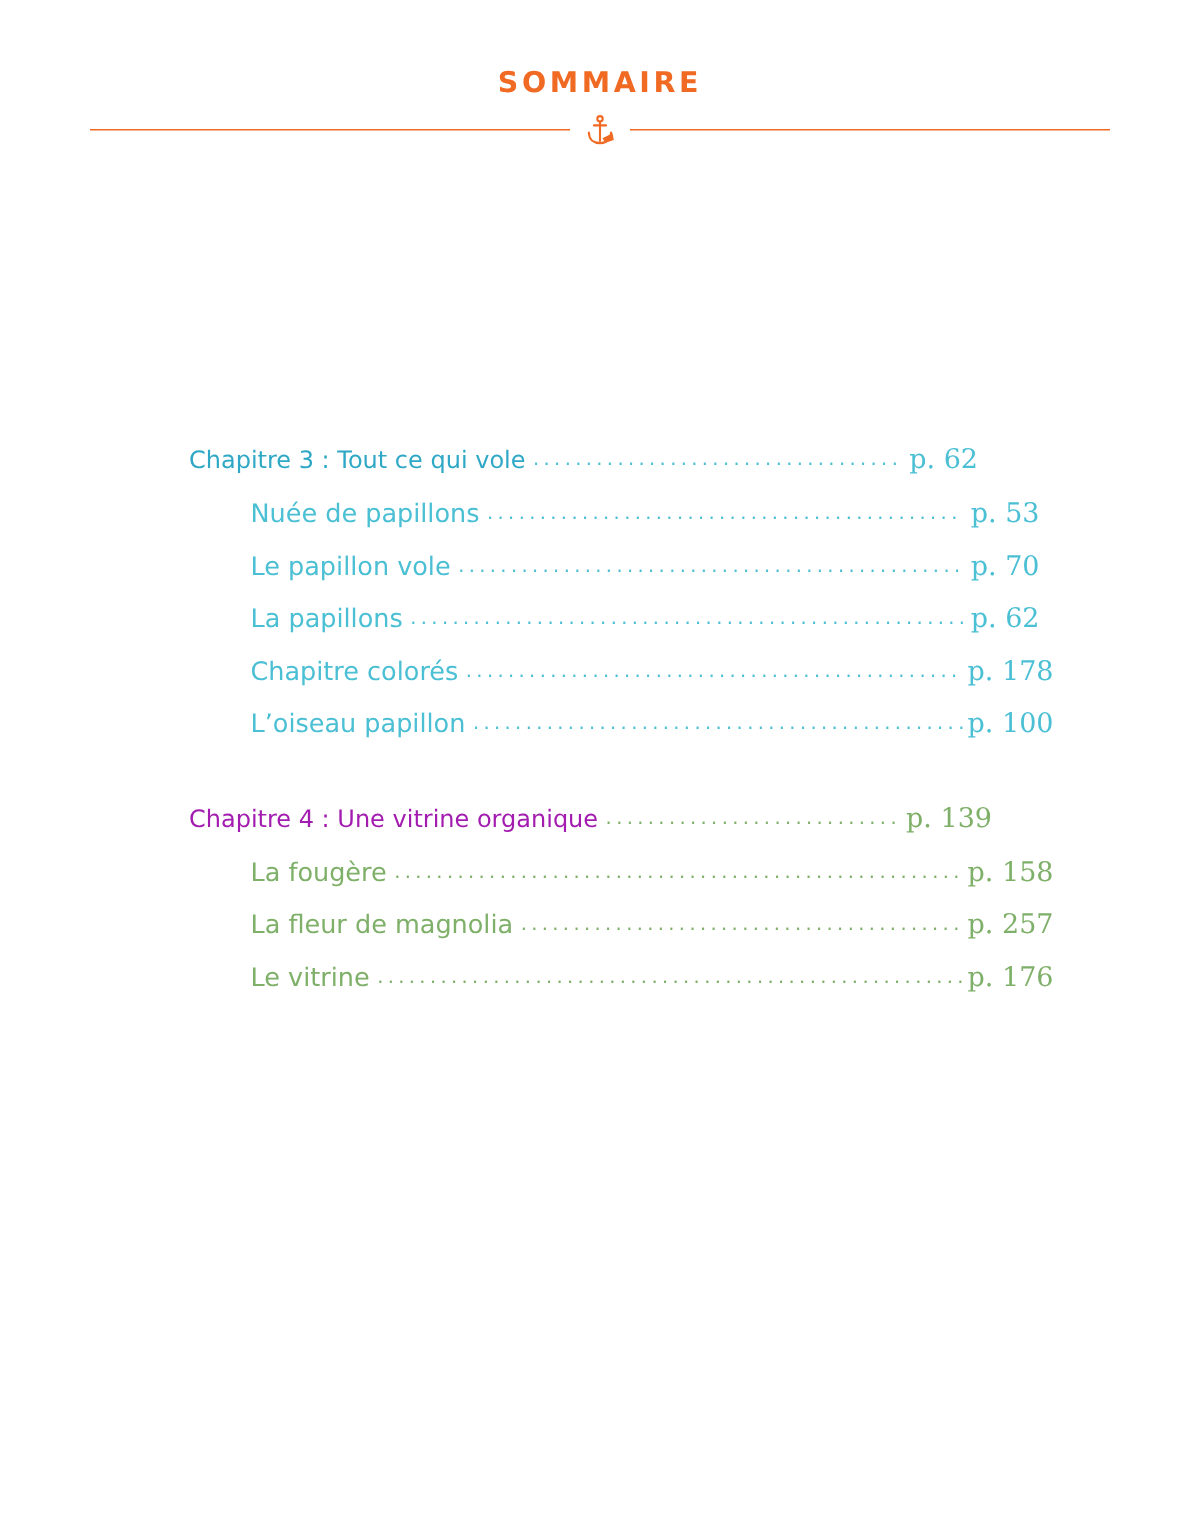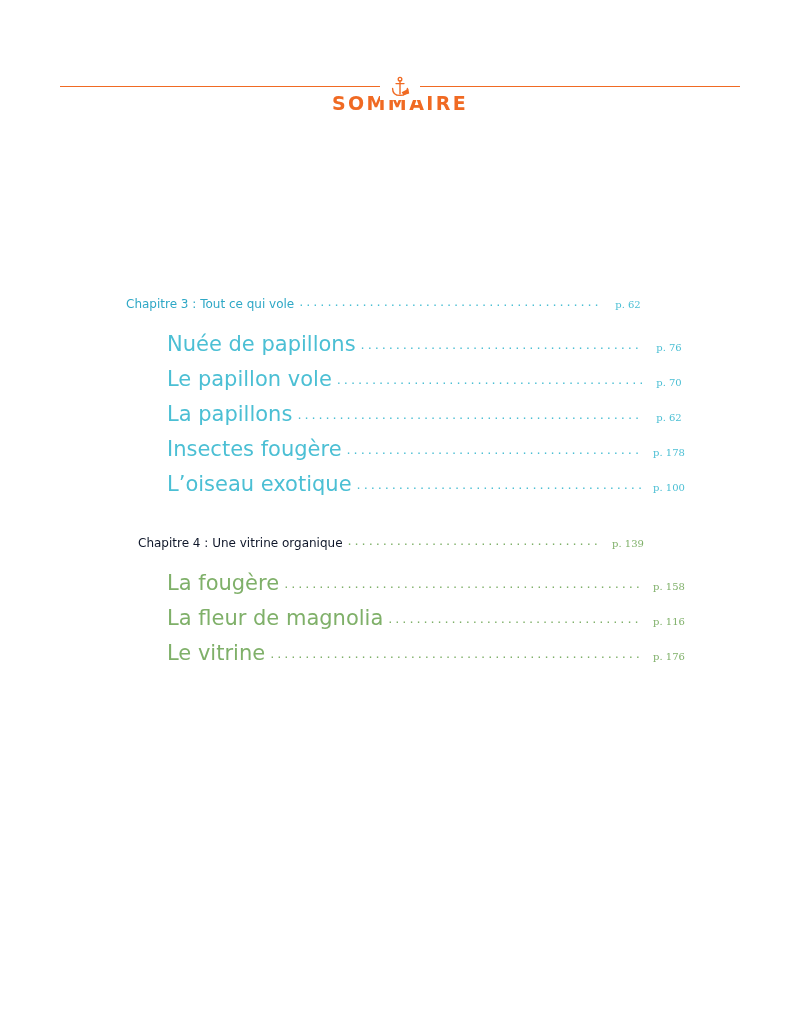--- a/index.html
+++ b/index.html
@@ -27,21 +27,20 @@
     position: absolute;
     top: 44px;
     left: 0;
     width: 800px;
     text-align: center;
     font-size: 19px;
     font-weight: bold;
     letter-spacing: 2.4px;
     color: #F06A23;
     font-family: "DejaVu Sans", sans-serif;
-    margin-top: 48px;
   }
   .rule {
     position: absolute;
     top: 86px;
     left: 60px;
     width: 680px;
     height: 1px;
     background: #F06A23;
   }
   .anchor-badge {
@@ -75,53 +74,53 @@
   }
   .toc-chapter {
     height: 36px;
   }
   .toc-entry {
     height: 35px;
     padding-left: 41px;
   }
 
   .toc-label {
-    font-size: 21px;
+    font-size: 17px;
     white-space: nowrap;
     font-family: "DejaVu Sans", sans-serif;
   }
-  .toc-chapter .toc-label { font-size: 12px; }
+  .toc-chapter .toc-label { font-size: 16px; }
 
   .toc-dots {
     flex: 1 1 auto;
     overflow: hidden;
     white-space: nowrap;
     font-size: 13px;
     letter-spacing: 2.9px;
     margin: 0 3px 0 5px;
     position: relative;
     top: -2px;
   }
   .toc-page {
-    font-size: 10px;
+    font-size: 18px;
     white-space: nowrap;
     min-width: 48px;
-    text-align: center;
+    text-align: right;
     font-family: "DejaVu Serif", serif;
   }
 
   .blue .toc-label,
   .blue .toc-dots,
   .blue .toc-page { color: #4BBFD4; }
   .blue .toc-chapter-label { color: #2FA8C6; }
 
   .green .toc-label,
   .green .toc-dots,
   .green .toc-page { color: #7FB069; }
-  .green .toc-chapter-label { color: #0f172a; margin-left: 12px; }
+  .green .toc-chapter-label { color: #a21caf; }
 
   .spacer { height: 18px; }
 </style>
 </head>
 <body>
 
 <div class="header">
   <div class="header-title">SOMMAIRE</div>
 
   <div class="rule"></div>
@@ -144,39 +143,39 @@
   <div class="toc-group blue">
     <div class="toc-line toc-chapter">
       <span class="toc-label toc-chapter-label">Chapitre 3 : Tout ce qui vole</span>
       <span class="toc-dots">.............................................................................................</span>
       <span class="toc-page">p. 62</span>
     </div>
 
     <div class="toc-line toc-entry">
       <span class="toc-label">Nuée de papillons</span>
       <span class="toc-dots">.............................................................................................</span>
-      <span class="toc-page">p. 76</span>
+      <span class="toc-page">p. 53</span>
     </div>
     <div class="toc-line toc-entry">
       <span class="toc-label">Le papillon vole</span>
       <span class="toc-dots">.............................................................................................</span>
       <span class="toc-page">p. 70</span>
     </div>
     <div class="toc-line toc-entry">
       <span class="toc-label">La papillons</span>
       <span class="toc-dots">.............................................................................................</span>
       <span class="toc-page">p. 62</span>
     </div>
     <div class="toc-line toc-entry">
-      <span class="toc-label">Insectes fougère</span>
+      <span class="toc-label">Chapitre colorés</span>
       <span class="toc-dots">.............................................................................................</span>
       <span class="toc-page">p. 178</span>
     </div>
     <div class="toc-line toc-entry">
-      <span class="toc-label">L’oiseau exotique</span>
+      <span class="toc-label">L’oiseau papillon</span>
       <span class="toc-dots">.............................................................................................</span>
       <span class="toc-page">p. 100</span>
     </div>
   </div>
 
   <div class="spacer"></div>
 
   <div class="toc-group green">
     <div class="toc-line toc-chapter">
       <span class="toc-label toc-chapter-label">Chapitre 4 : Une vitrine organique</span>
@@ -185,21 +184,21 @@
     </div>
 
     <div class="toc-line toc-entry">
       <span class="toc-label">La fougère</span>
       <span class="toc-dots">.............................................................................................</span>
       <span class="toc-page">p. 158</span>
     </div>
     <div class="toc-line toc-entry">
       <span class="toc-label">La fleur de magnolia</span>
       <span class="toc-dots">.............................................................................................</span>
-      <span class="toc-page">p. 116</span>
+      <span class="toc-page">p. 257</span>
     </div>
     <div class="toc-line toc-entry">
       <span class="toc-label">Le vitrine</span>
       <span class="toc-dots">.............................................................................................</span>
       <span class="toc-page">p. 176</span>
     </div>
   </div>
 
 </div>
 

